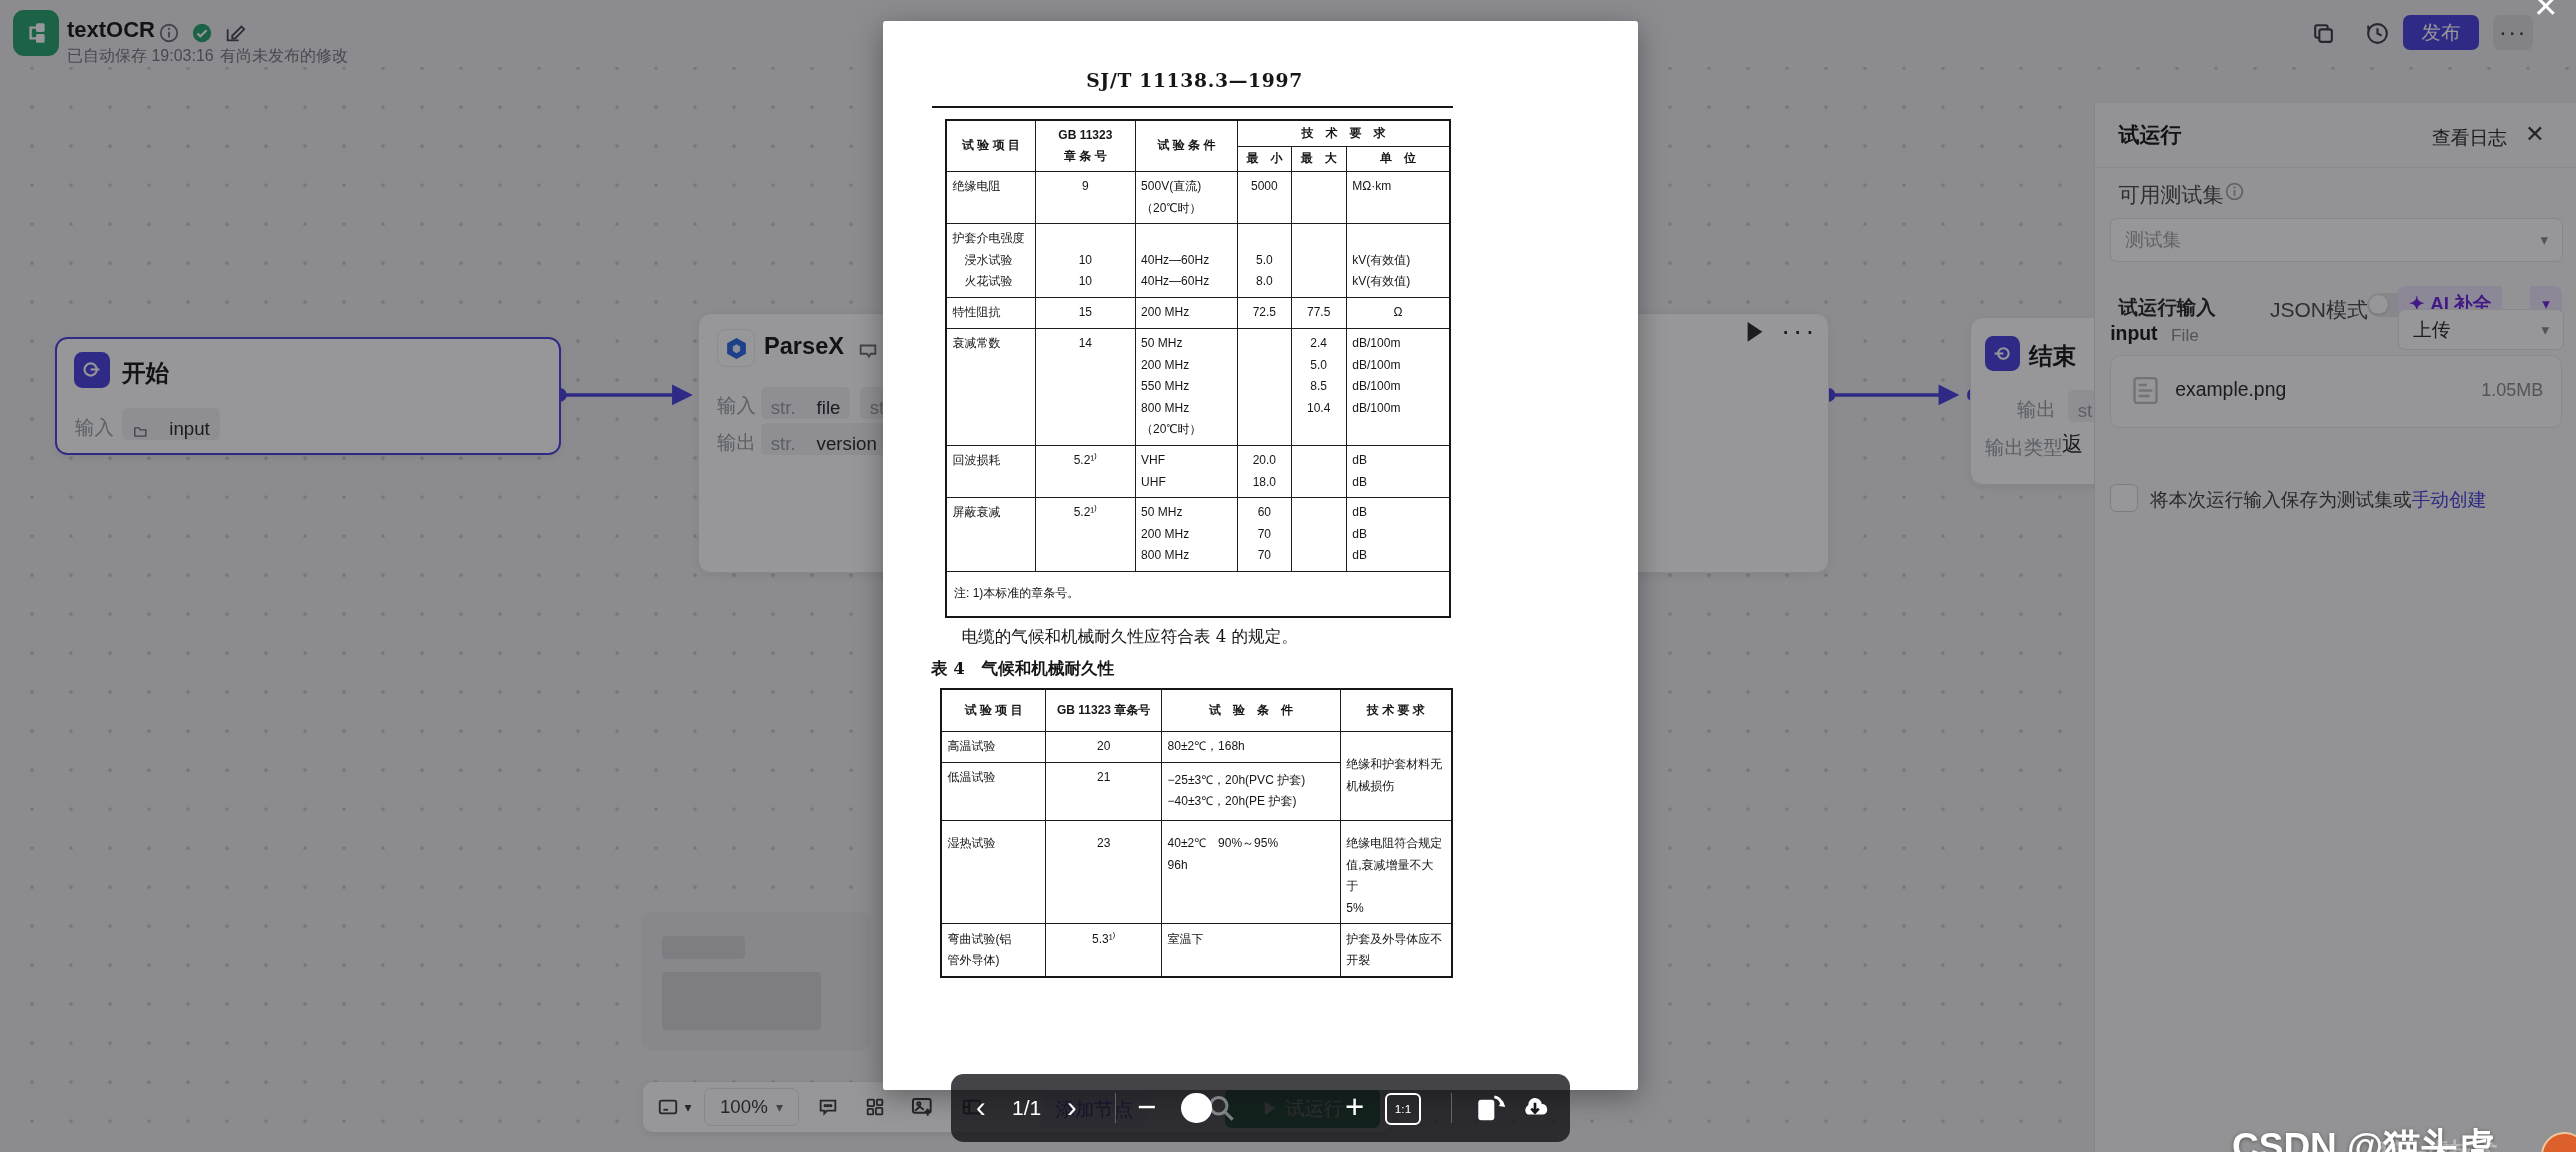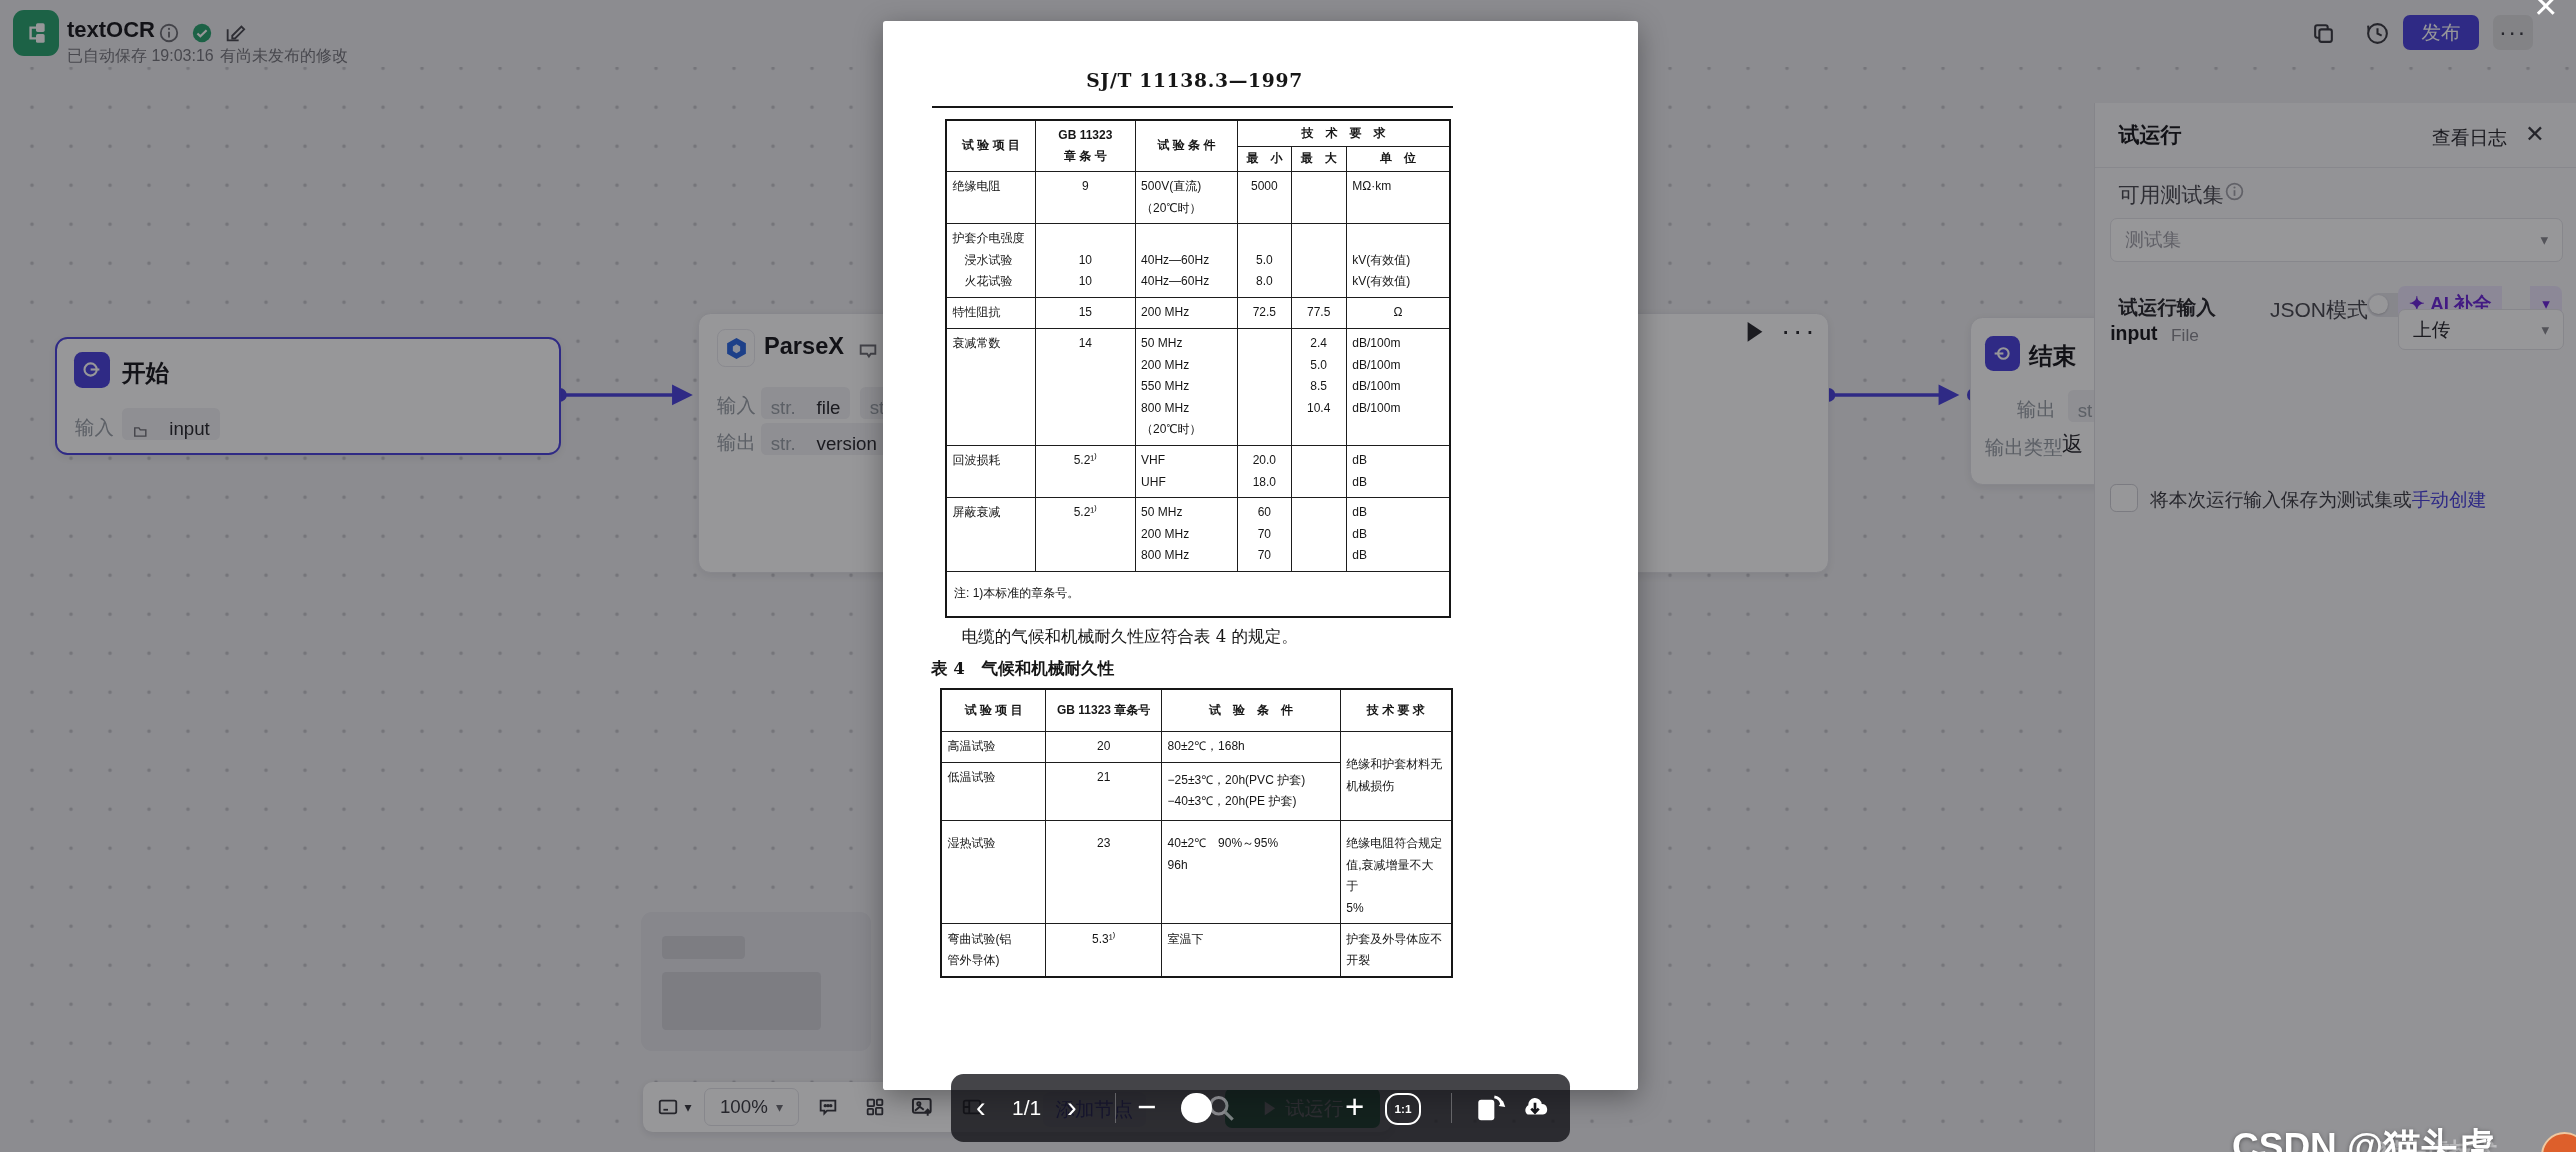--- a/index.html
+++ b/index.html
@@ -73,21 +73,21 @@
   table.doc-t th{font-weight:600;text-align:center;vertical-align:middle;padding:2.8px 4.2px}
   td.c{text-align:center}
   td.l{text-align:left;padding-left:8.3px}
   .sec-h{font-size:17.3px;font-weight:700;margin-top:15.2px}
   .sec-b{font-size:16.6px;margin-top:8.3px;padding-left:30.5px}
   .t-cap{font-size:16.6px;font-weight:600;margin-top:9.7px}
   
   .doc-toolbar{left:951px;top:1074px;width:619px;height:68px;border-radius:12.5px;background:rgba(16,16,20,0.78);z-index:61}
   .dt-item{position:absolute;color:#fff;display:flex;align-items:center;justify-content:center}
   .dt-div{position:absolute;width:1.4px;height:30.5px;background:rgba(255,255,255,0.28);top:18.7px}
-  .one2one{width:32px;height:28px;border:2.1px solid #fff;border-radius:13px;font-size:11.8px;font-weight:700;display:flex;align-items:center;justify-content:center;color:#fff}
+  .one2one{width:32px;height:28px;border:2.1px solid #fff;border-radius:6px;font-size:11.8px;font-weight:400;display:flex;align-items:center;justify-content:center;color:#fff}
   
   .wm-ghost{left:2379px;top:1135px;font-size:23.6px;color:rgba(225,225,228,0.55);z-index:70;font-weight:600}
   .wm-main{left:2232px;top:1122px;font-size:37px;color:#fff;font-weight:700;z-index:71;text-shadow:0 0.7px 4.2px rgba(0,0,0,.45);white-space:nowrap}
   .wm-avatar{left:2541px;top:1132px;width:43px;height:43px;border-radius:50%;background:#dd5f2b;z-index:72;border:2.1px solid #f0c8a0}
 </style>
 </head>
 <body>
 
 <div class="abs canvas"></div>
 <div class="abs topbar-bg"></div>
@@ -293,20 +293,30 @@
   </div>
   <div class="abs ai-caret" style="left:435px;top:183px;">▾</div>
 
   <div class="abs" style="left:15.2px;top:219px;font-size:19.4px;font-weight:700;color:#1b1b1f;">input</div>
   <div class="abs" style="left:76px;top:222px;font-size:17.3px;color:#8a8a92;">File</div>
   <div class="abs p-select" style="left:303px;top:206px;width:136px;height:39px;color:#2a2a30;">
     <span>上传</span>
     <span style="color:#8a8a92;font-size:15.2px">▾</span>
   </div>
 
+  <div class="abs file-card">
+    <svg style="position:absolute;left:18px;top:18px" width="33" height="33" viewBox="0 0 24 24" fill="none" stroke="#c0c0c8" stroke-width="1.8">
+        <rect x="4" y="3" width="16" height="18" rx="2"></rect>
+        <line x1="7" y1="8" x2="13" y2="8"></line>
+        <line x1="7" y1="12" x2="17" y2="12"></line>
+        <line x1="7" y1="16" x2="15" y2="16"></line>
+      </svg>
+    <div class="abs" style="left:64px;top:22px;font-size:19.4px;color:#2a2a30;">example.png</div>
+    <div class="abs" style="right:18px;top:23.6px;font-size:18px;color:#8a8a92;">1.05MB</div>
+  </div>
 
   <div class="abs checkbox" style="left:15.2px;top:381px;"></div>
   <div class="abs" style="left:55px;top:384px;font-size:18.7px;color:#3f3f46;">
     <span>将本次运行输入保存为测试集或</span><a style="color:#4c44dd;text-decoration:none;cursor:pointer">手动创建</a>
   </div>
 </div>
 
 <div class="abs dim"></div>
 
 <div class="abs modal">

